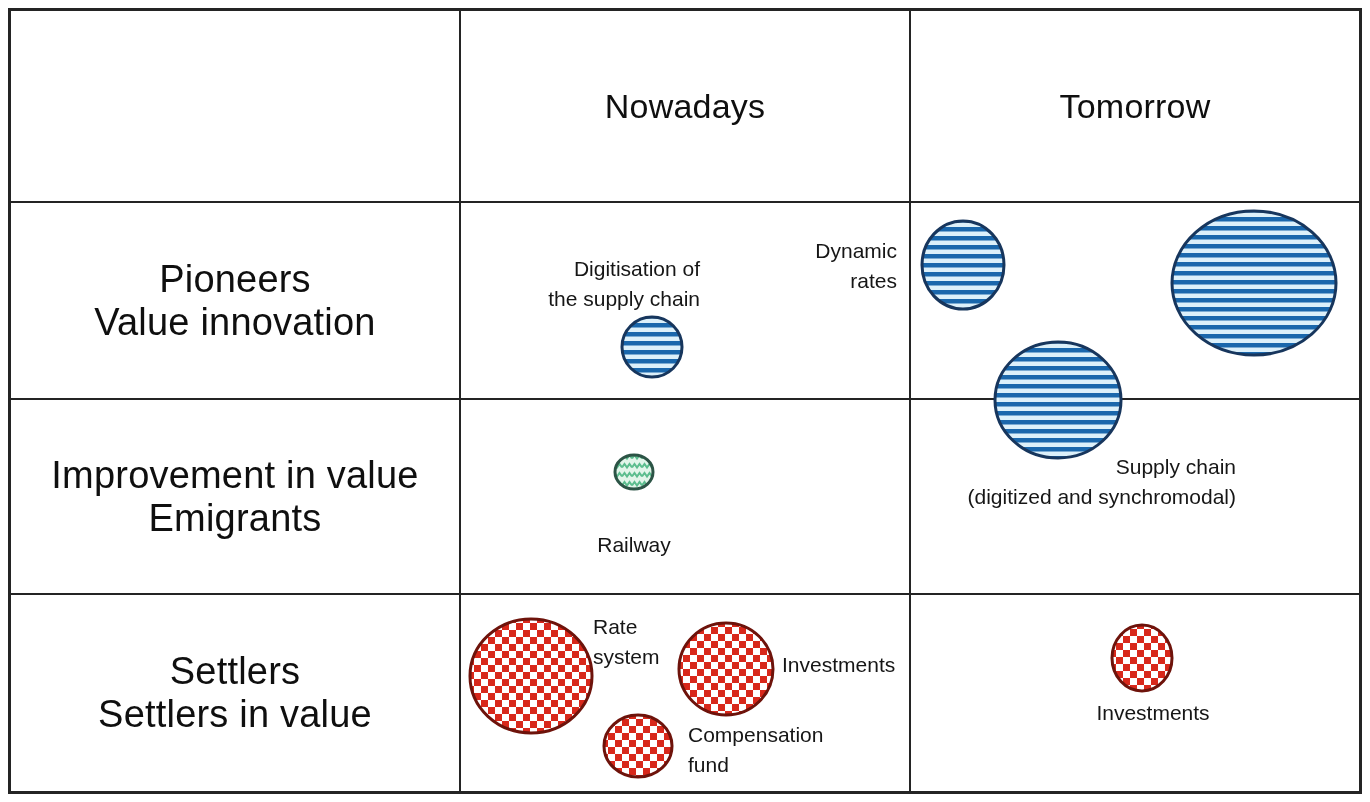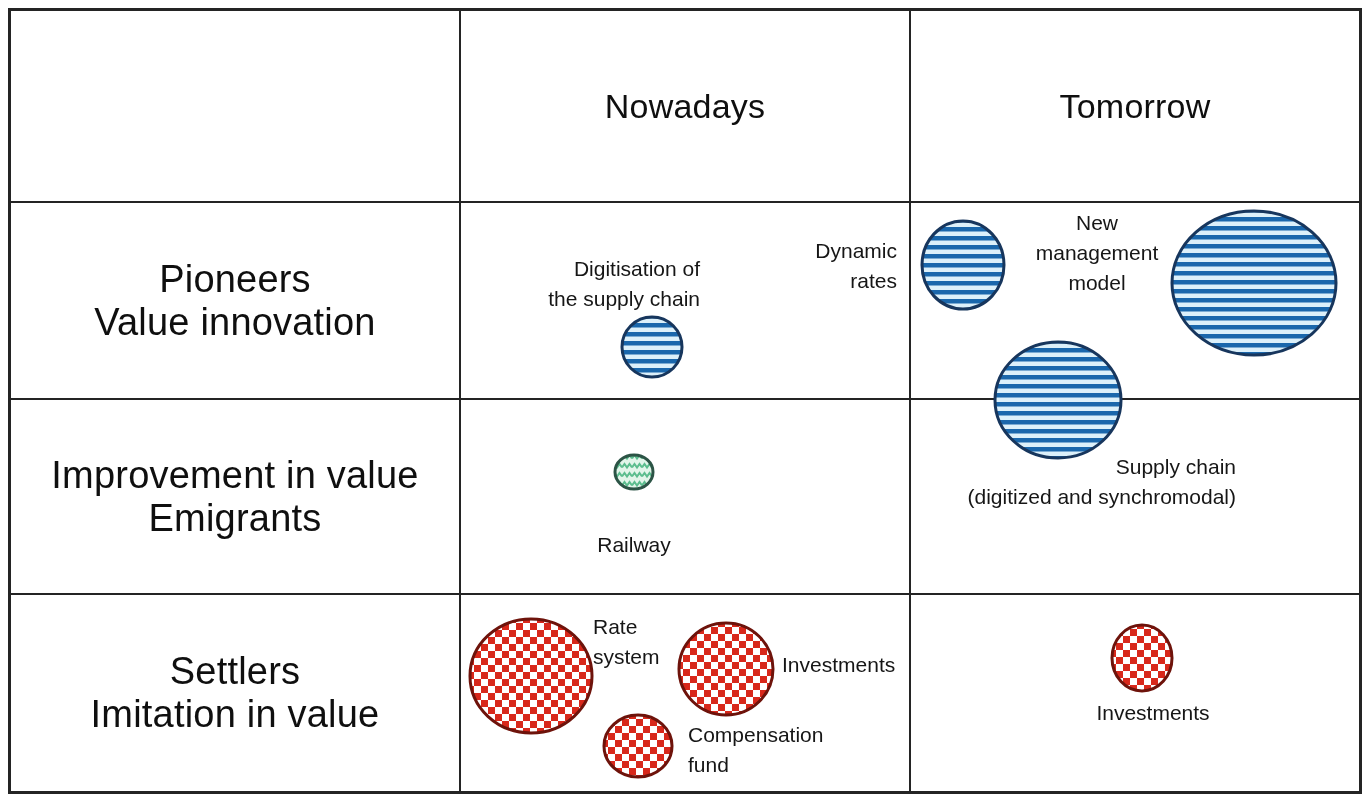--- a/index.html
+++ b/index.html
@@ -99,21 +99,21 @@
 
     <div class="cell row-header">
       <div>Improvement in value</div>
       <div>Emigrants</div>
     </div>
     <div class="cell"></div>
     <div class="cell c-last"></div>
 
     <div class="cell row-header r-last">
       <div>Settlers</div>
-      <div>Imitation in value</div>
+      <div>Settlers in value</div>
     </div>
     <div class="cell r-last"></div>
     <div class="cell c-last r-last"></div>
   </div>
 
   <svg class="defs-holder" xmlns="http://www.w3.org/2000/svg">
     <defs id="pattern-defs">
         <pattern id="pat-blue-stripes" patternUnits="userSpaceOnUse" width="10" height="9">
           <rect width="10" height="9" fill="#dcf0fa"></rect>
           <rect width="10" height="4.5" fill="#1a67ac"></rect>
@@ -137,23 +137,20 @@
       <div class="bubble-label" style="left: 500px; top: 254px; width: 200px; text-align: right;">Digitisation of
 the supply chain</div>
       <svg width="88" height="94" class="bubble" style="left: 919px; top: 218px;">
         <ellipse cx="44" cy="47" rx="41" ry="44" fill="url(#pat-blue-stripes)" stroke="#17365d" stroke-width="3"></ellipse>
       </svg>
       <div class="bubble-label" style="left: 737px; top: 228px; width: 160px; text-align: right; margin-top: 8px;">Dynamic
 rates</div>
       <svg width="170" height="150" class="bubble" style="left: 1169px; top: 208px;">
         <ellipse cx="85" cy="75" rx="82" ry="72" fill="url(#pat-blue-stripes)" stroke="#17365d" stroke-width="3"></ellipse>
       </svg>
-      <div class="bubble-label" style="left: 1007px; top: 208px; width: 180px; text-align: center;">New
-management
-model</div>
       <svg width="132" height="122" class="bubble" style="left: 992px; top: 339px;">
         <ellipse cx="66" cy="61" rx="63" ry="58" fill="url(#pat-blue-stripes)" stroke="#17365d" stroke-width="3"></ellipse>
       </svg>
       <div class="bubble-label" style="left: 936px; top: 452px; width: 300px; text-align: right;">Supply chain
 (digitized and synchromodal)</div>
       <svg width="44" height="40" class="bubble" style="left: 612px; top: 452px;">
         <ellipse cx="22" cy="20" rx="19" ry="17" fill="url(#pat-green-waves)" stroke="#2c5446" stroke-width="3"></ellipse>
       </svg>
       <div class="bubble-label" style="left: 574px; top: 494px; width: 120px; text-align: center; margin-top: 36px;">Railway</div>
       <svg width="128" height="120" class="bubble" style="left: 467px; top: 616px;">

